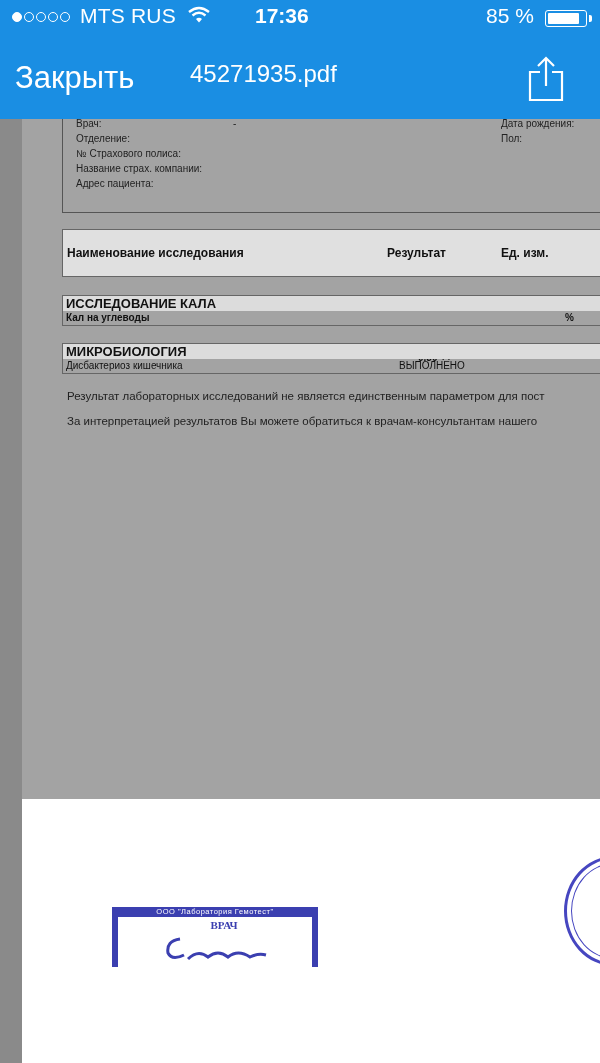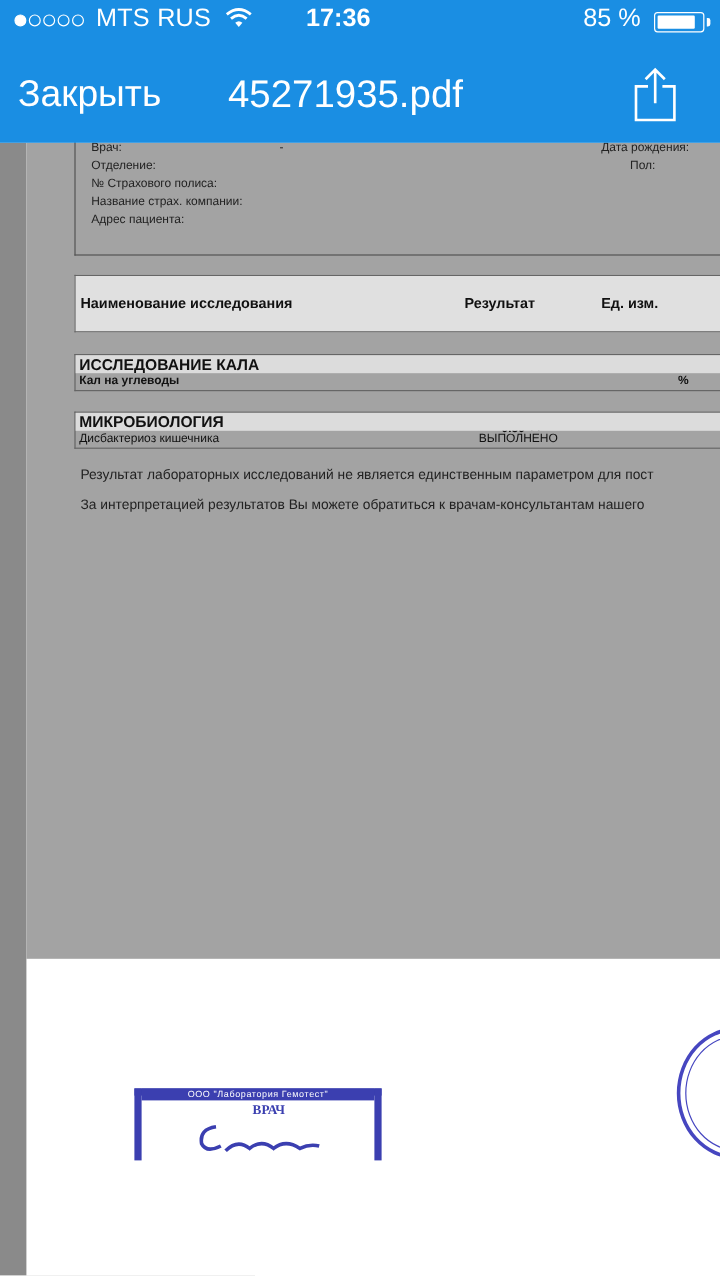--- a/index.html
+++ b/index.html
@@ -14,21 +14,21 @@
   .carrier { position: absolute; left: 80px; top: 4px; letter-spacing: 0.2px; }
   .wifi { position: absolute; left: 188px; top: 6px; width: 22px; height: 18px; }
   .time { position: absolute; left: 255px; top: 4px; font-weight: bold; }
   .batt-pct { position: absolute; left: 486px; top: 4px; }
   .battery { position: absolute; left: 545px; top: 10px; width: 42px; height: 17px; border: 1.5px solid #fff; border-radius: 3px; padding: 2px; }
   .battery .fill { width: 85%; height: 100%; background: #fff; border-radius: 1px; }
   .battery-tip { position: absolute; left: 589px; top: 15px; width: 3px; height: 7px; background: #fff; border-radius: 0 2px 2px 0; }
 
   .navbar { position: absolute; left: 0; top: 44px; width: 600px; height: 70px; }
   .close-btn { position: absolute; left: 15px; top: 16px; font-size: 31px; color: #fff; cursor: pointer; }
-  .nav-title { position: absolute; left: 190px; top: 16px; font-size: 32px; color: #fff; }
+  .nav-title { position: absolute; left: 190px; top: 16px; font-size: 24px; color: #fff; }
   .share { position: absolute; left: 526px; top: 12px; width: 40px; height: 46px; cursor: pointer; }
 
   .gutter { position: absolute; left: 0; top: 119px; width: 22px; height: 944px; background: #8a8a8a; }
   .page { position: absolute; left: 22px; top: 119px; width: 578px; height: 680px; background: #a3a3a3; }
 
   .patient-box { position: absolute; left: 40px; top: -10px; width: 560px; height: 104px; border-left: 1px solid #555; border-bottom: 1px solid #555; }
   .pf { position: absolute; font-size: 10px; color: #222; white-space: nowrap; }
 
   .hdr { position: absolute; left: 40px; top: 110px; width: 560px; height: 48px; background: #e0e0e0; border: 1px solid #666; border-right: none; }
   .hdr span { position: absolute; top: 16px; font-size: 12px; font-weight: bold; color: #111; }
@@ -88,21 +88,21 @@
 
 <div class="page">
   <div class="patient-box">
     <span class="pf" style="left:13px;top:9px;">Врач:</span>
     <span class="pf" style="left:170px;top:9px;">-</span>
     <span class="pf" style="left:13px;top:24px;">Отделение:</span>
     <span class="pf" style="left:13px;top:39px;">№ Страхового полиса:</span>
     <span class="pf" style="left:13px;top:54px;">Название страх. компании:</span>
     <span class="pf" style="left:13px;top:69px;">Адрес пациента:</span>
     <span class="pf" style="left:438px;top:9px;">Дата рождения:</span>
-    <span class="pf" style="left:462px;top:24px;">Пол:</span>
+    <span class="pf" style="left:438px;top:24px;">Пол:</span>
   </div>
 
   <div class="hdr">
     <span style="left:4px;">Наименование исследования</span>
     <span style="left:324px;">Результат</span>
     <span style="left:438px;">Ед. изм.</span>
   </div>
 
   <div class="section" style="top:176px;">
     <div class="sec-title">ИССЛЕДОВАНИЕ КАЛА</div>

